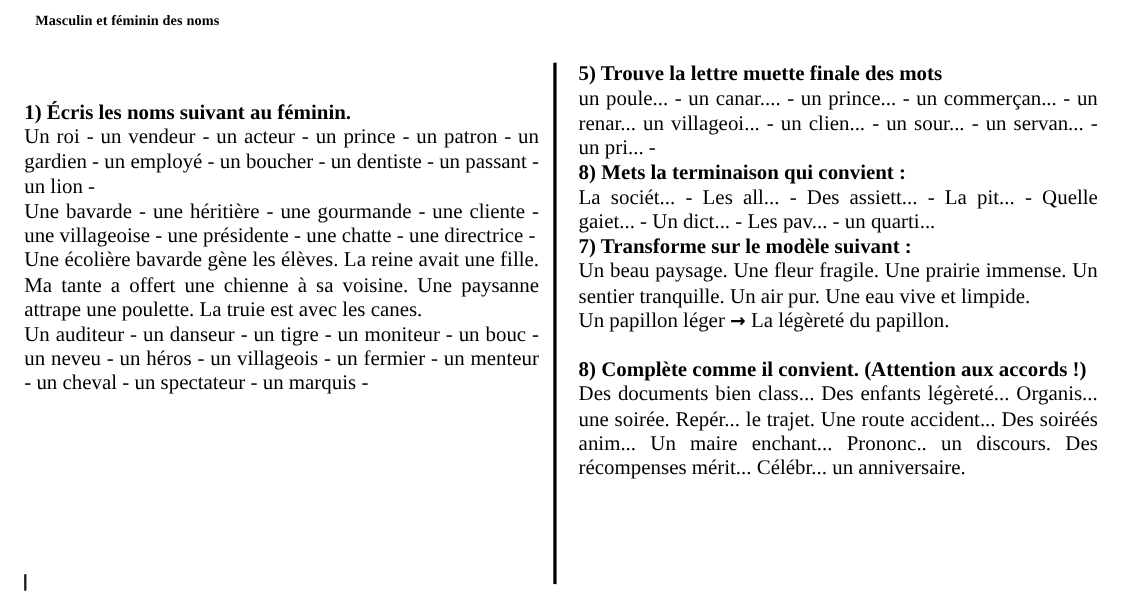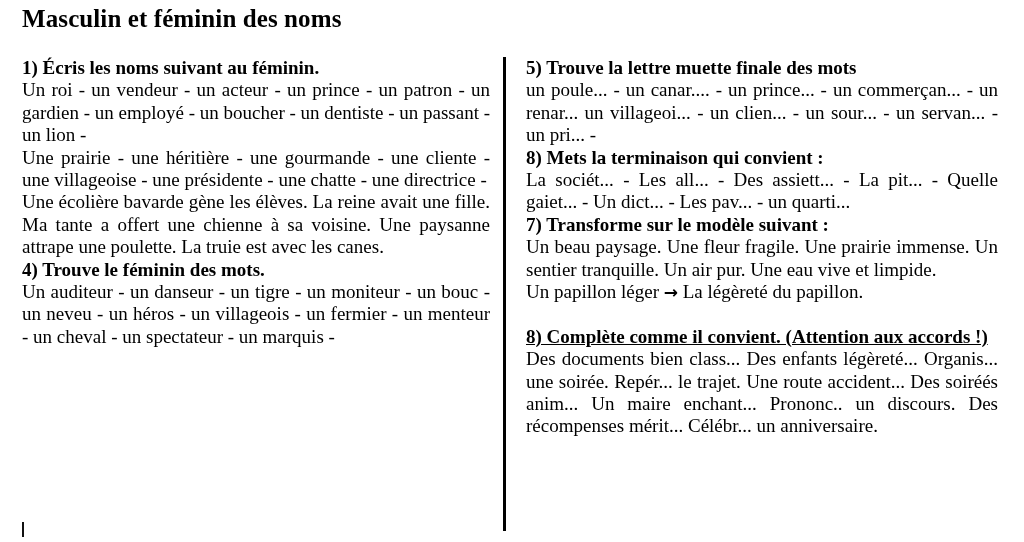--- a/index.html
+++ b/index.html
@@ -14,23 +14,23 @@
     overflow: hidden;
     font-family: "Liberation Serif", "DejaVu Serif", serif;
     color: #000000;
   }
   .page {
     position: absolute;
     inset: 0;
   }
   .title {
     position: absolute;
-    left: 22px;
+    left: 32px;
     top: 8px;
-    font-size: 25px;
+    font-size: 13px;
     font-weight: bold;
     letter-spacing: 0.1px;
     line-height: 22px;
     white-space: nowrap;
   }
   .divider {
     position: absolute;
     left: 503px;
     top: 57px;
     width: 3px;
@@ -39,34 +39,34 @@
   }
   .col {
     position: absolute;
     top: 57px;
     font-size: 19px;
     line-height: 22.4px;
   }
   .col-left {
     left: 22px;
     width: 468px;
+    margin-top: 35px;
   }
   .col-right {
     left: 526px;
     width: 472px;
   }
   .h {
     font-weight: bold;
     text-align: justify;
     text-justify: inter-word;
     margin: 0;
   }
   .h.nojust {
     text-align: left;
-    text-decoration: underline;
   }
   .p {
     text-align: justify;
     text-justify: inter-word;
     margin: 0;
   }
   
   .gap {
     height: 22.4px;
   }
@@ -91,25 +91,24 @@
 
   <div class="title">Masculin et féminin des noms</div>
 
   <div class="divider"></div>
 
   <div class="col col-left">
 
     <div class="h">1) Écris les noms suivant au féminin.</div>
     <div class="p">Un roi - un vendeur - un acteur - un prince - un patron - un gardien - un employé - un boucher - un dentiste - un passant - un lion -</div>
 
-    <div class="p">Une prairie - une héritière - une gourmande - une cliente - une villageoise - une présidente - une chatte - une directrice -</div>
+    <div class="p">Une bavarde - une héritière - une gourmande - une cliente - une villageoise - une présidente - une chatte - une directrice -</div>
 
     <div class="p">Une écolière bavarde gène les élèves.  La reine avait une fille. Ma tante a offert une chienne à sa voisine. Une paysanne attrape une poulette. La truie est avec les canes.</div>
 
-    <div class="h">4) Trouve le féminin des mots.</div>
     <div class="p">Un auditeur - un danseur - un tigre - un moniteur - un bouc - un neveu - un héros - un villageois - un fermier - un menteur - un cheval - un spectateur - un marquis -</div>
 
   </div>
 
   <div class="col col-right">
 
     <div class="h">5) Trouve la lettre muette finale des mots</div>
     <div class="p">un poule... - un canar.... - un prince... - un commerçan... - un renar...  un villageoi... - un clien... - un sour... - un servan... - un pri... -</div>
 
     <div class="h">8) Mets la terminaison qui convient :</div>

